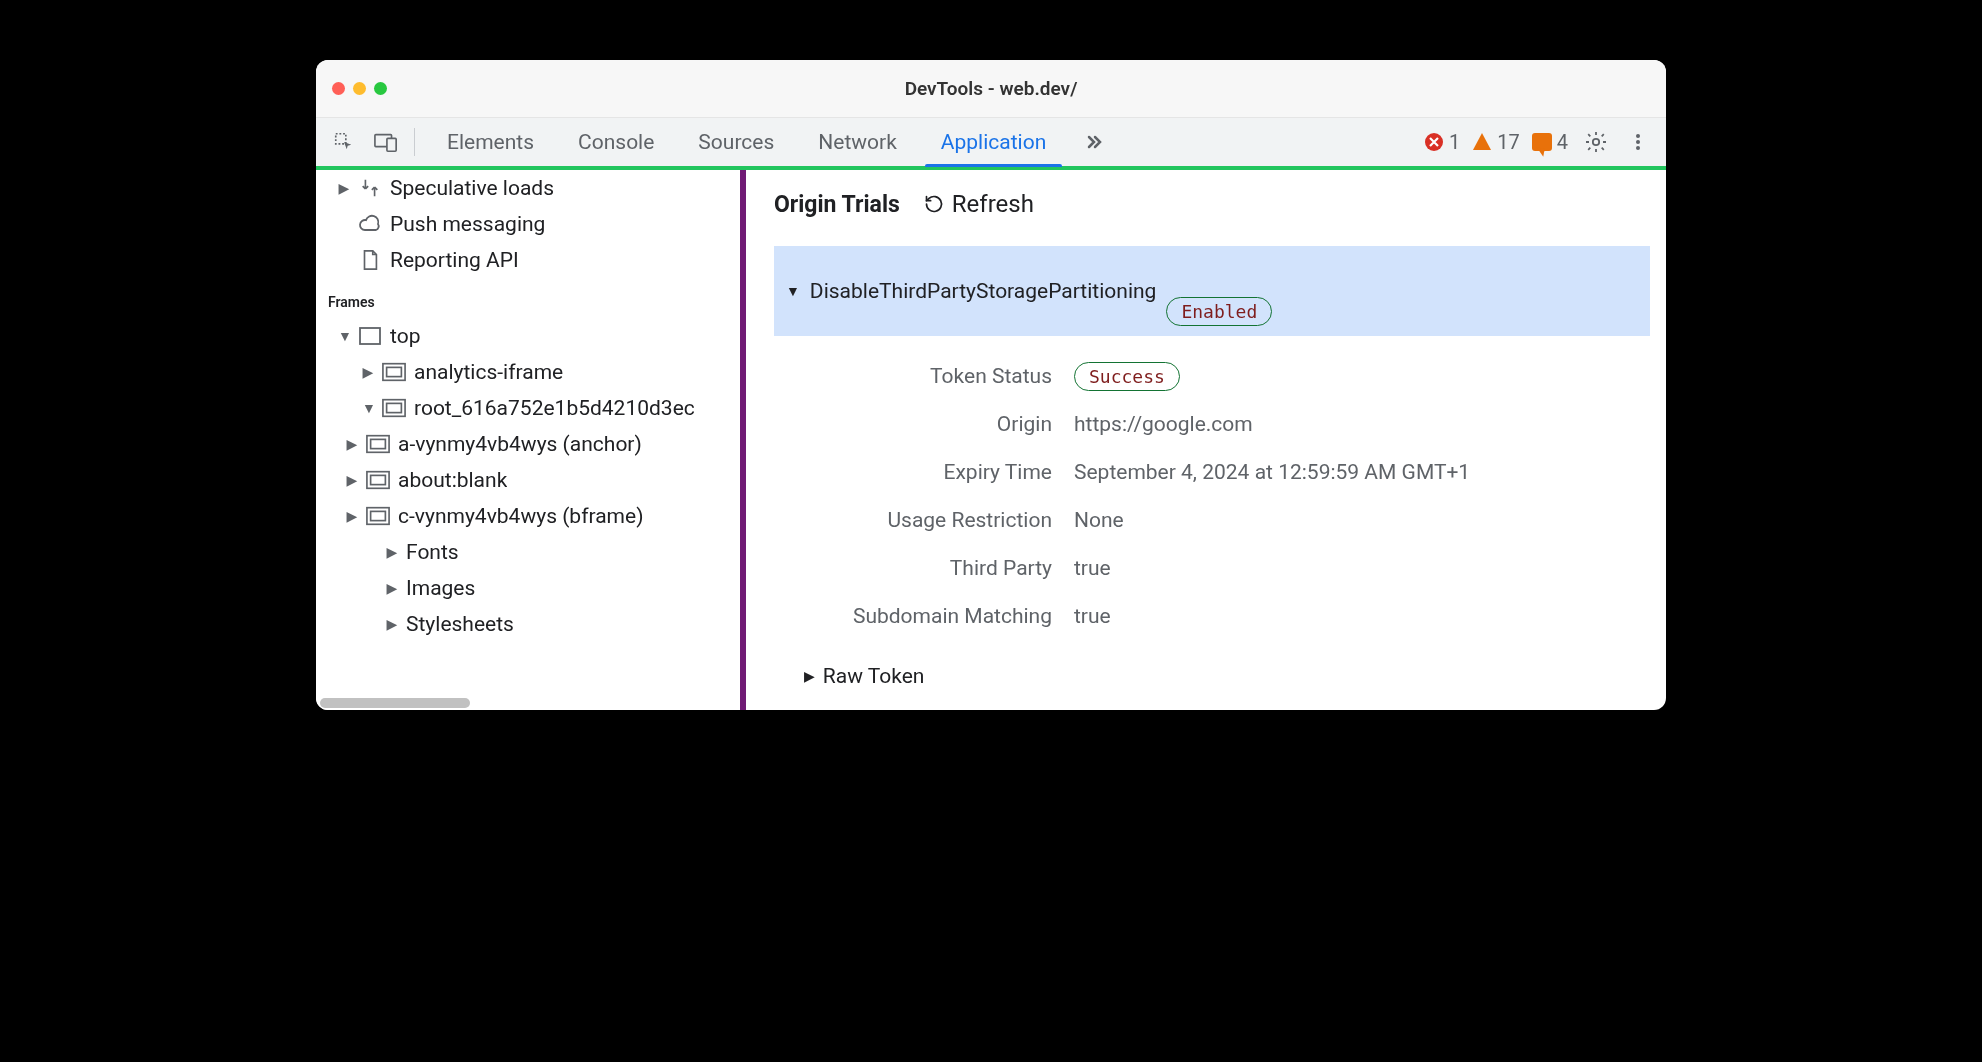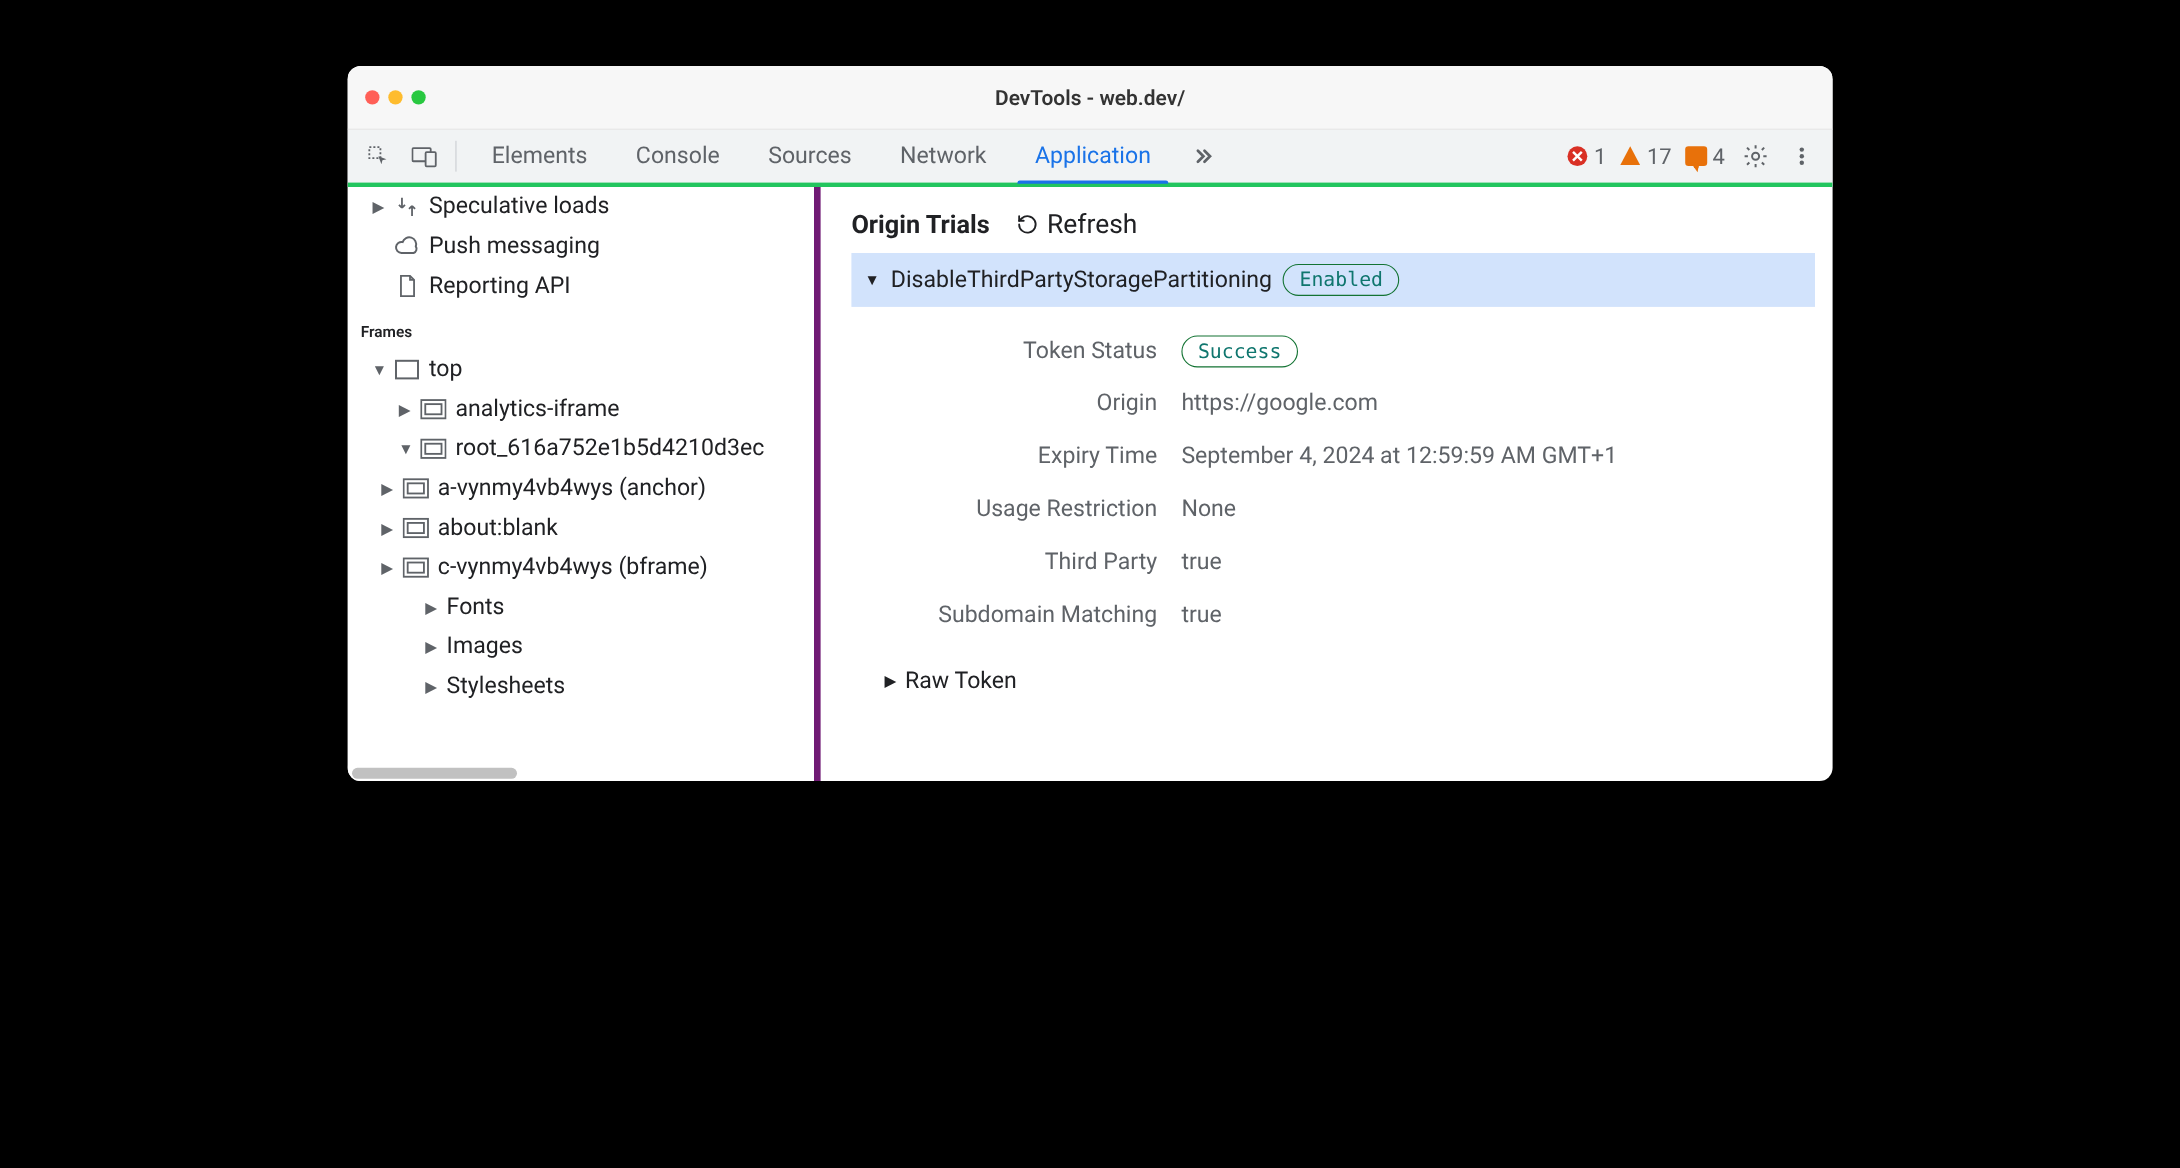--- a/index.html
+++ b/index.html
@@ -202,21 +202,21 @@
   flex: 1;
   padding: 20px 0 0 28px;
   overflow-y: auto;
   position: relative;
 }
 .main::-webkit-scrollbar { width: 14px; }
 .main::-webkit-scrollbar-track { background: transparent; }
 .main::-webkit-scrollbar-thumb { background: #c1c1c1; border-radius: 7px; border: 3px solid #fff; }
 .main-header {
   display: flex; align-items: center; gap: 24px;
-  margin-bottom: 12px;
+  margin-bottom: 28px;
 }
 .main-title { font-size: 23px; font-weight: 700; color: #202124; }
 .refresh-btn {
   display: flex; align-items: center; gap: 8px;
   font-size: 24px; color: #202124; cursor: pointer;
 }
 .trial-row {
   background: #d2e3fc;
   display: flex; align-items: center;
   padding: 10px 12px;
@@ -229,22 +229,23 @@
   color: #202124; font-size: 14px;
 }
 .trial-name { color: #202124; }
 .pill {
   border-radius: 999px;
   padding: 3px 14px;
   font-size: 18px;
   font-family: ui-monospace, Menlo, monospace;
 }
 .pill.green {
-  color: #0f766e;
+  color: #7f1d1d;
   border: 1.5px solid #137333;
+  margin-top: 41px;
 }
 .details {
   padding: 16px 20px 8px 20px;
 }
 .detail-row {
   display: flex;
   align-items: center;
   padding: 12px 0;
   font-size: 21px;
 }

